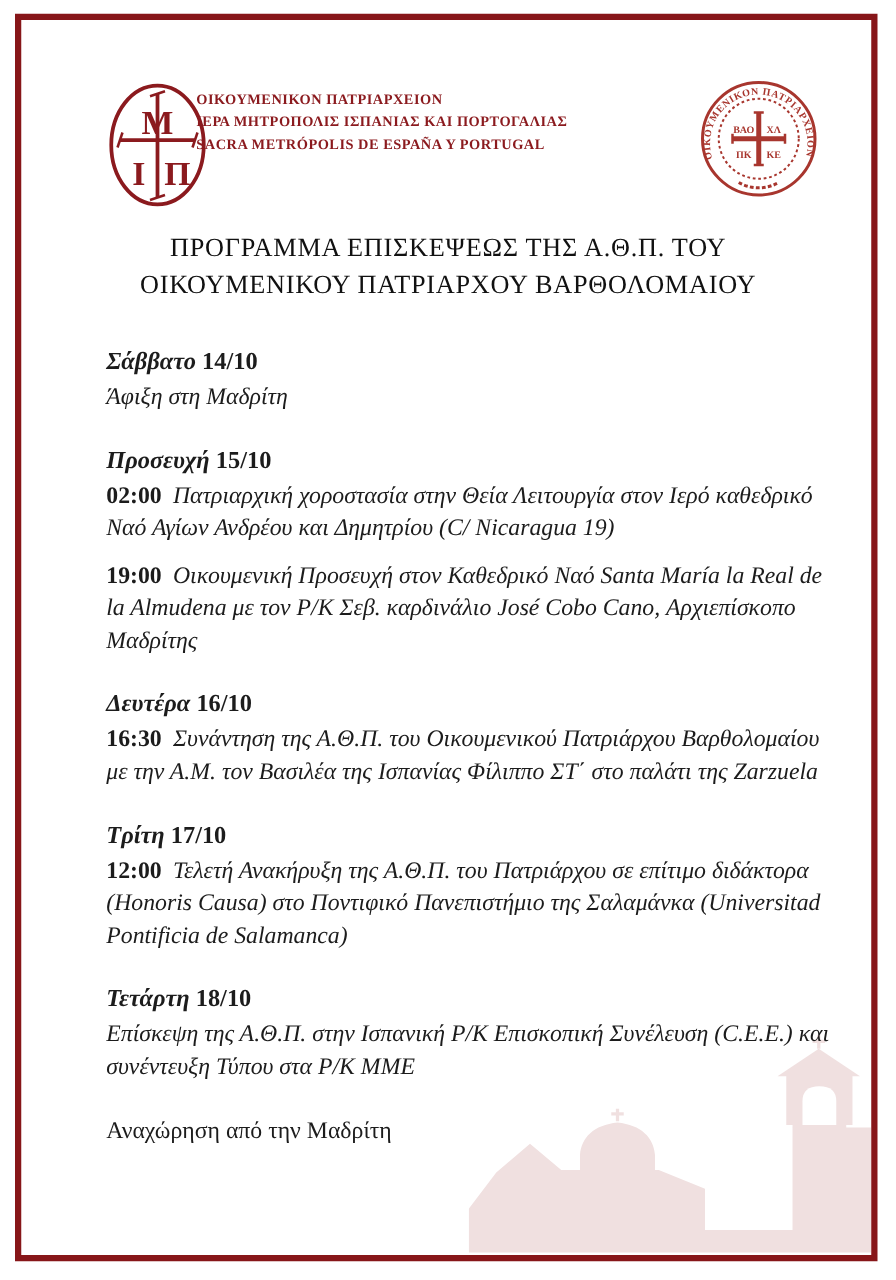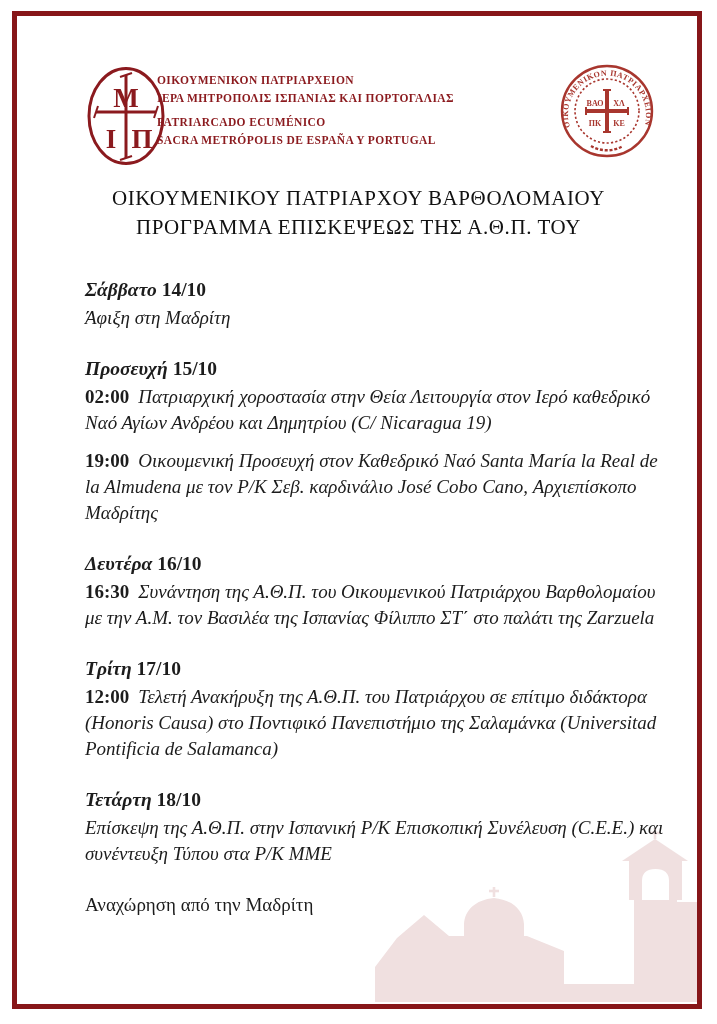--- a/index.html
+++ b/index.html
@@ -73,21 +73,20 @@
       <g font-family="Liberation Serif, DejaVu Serif, serif" font-weight="bold" fill="#8b1a1e" text-anchor="middle">
         <text x="41" y="42" font-size="27">Μ</text>
         <text x="26" y="83" font-size="27">Ι</text>
         <text x="57" y="83" font-size="27">Π</text>
       </g>
     </svg>
 
     <div class="org-lines">
       <div class="org-line">ΟΙΚΟΥΜΕΝΙΚΟΝ ΠΑΤΡΙΑΡΧΕΙΟΝ</div>
       <div class="org-line">ΙΕΡΑ ΜΗΤΡΟΠΟΛΙΣ ΙΣΠΑΝΙΑΣ ΚΑΙ ΠΟΡΤΟΓΑΛΙΑΣ</div>
-      <div class="org-line es-first">PATRIARCADO ECUMÉNICO</div>
       <div class="org-line">SACRA METRÓPOLIS DE ESPAÑA Y PORTUGAL</div>
     </div>
 
     <svg class="seal" width="96" height="96" viewBox="0 0 96 96">
       <circle cx="48" cy="48" r="45" fill="none" stroke="#a8362e" stroke-width="2.4"></circle>
       <circle cx="48" cy="48" r="32" fill="none" stroke="#a8362e" stroke-width="1.6" stroke-dasharray="2.2,2.2"></circle>
       <path id="sealTextPath" d="M11,64 A39,39 0 1 1 85,64" fill="none"></path>
       <text font-family="Liberation Serif, DejaVu Serif, serif" font-size="8" font-weight="bold" fill="#a8362e" letter-spacing="0.6">
         <textPath href="#sealTextPath">ΟΙΚΟΥΜΕΝΙΚΟΝ ΠΑΤΡΙΑΡΧΕΙΟΝ</textPath>
       </text>
@@ -103,22 +102,22 @@
         <text x="36" y="43">ΒΑΟ</text>
         <text x="60" y="43">ΧΛ</text>
         <text x="36" y="63">ΠΚ</text>
         <text x="60" y="63">ΚΕ</text>
       </g>
       <path d="M32,83 A32,32 0 0 0 64,83" fill="none" stroke="#a8362e" stroke-width="2.4" stroke-dasharray="3,1.8"></path>
     </svg>
   </div>
 
   <div class="title">
+    <div>ΠΡΟΓΡΑΜΜΑ ΕΠΙΣΚΕΨΕΩΣ ΤΗΣ Α.Θ.Π. ΤΟΥ</div>
     <div>ΟΙΚΟΥΜΕΝΙΚΟΥ ΠΑΤΡΙΑΡΧΟΥ ΒΑΡΘΟΛΟΜΑΙΟΥ</div>
-    <div>ΠΡΟΓΡΑΜΜΑ ΕΠΙΣΚΕΨΕΩΣ ΤΗΣ Α.Θ.Π. ΤΟΥ</div>
   </div>
 
   <div class="schedule">
 
     <div class="section">
       <div class="day-line">
         <span class="day-name">Σάββατο</span>
         <span class="day-date">14/10</span>
       </div>
       <p class="entry">

